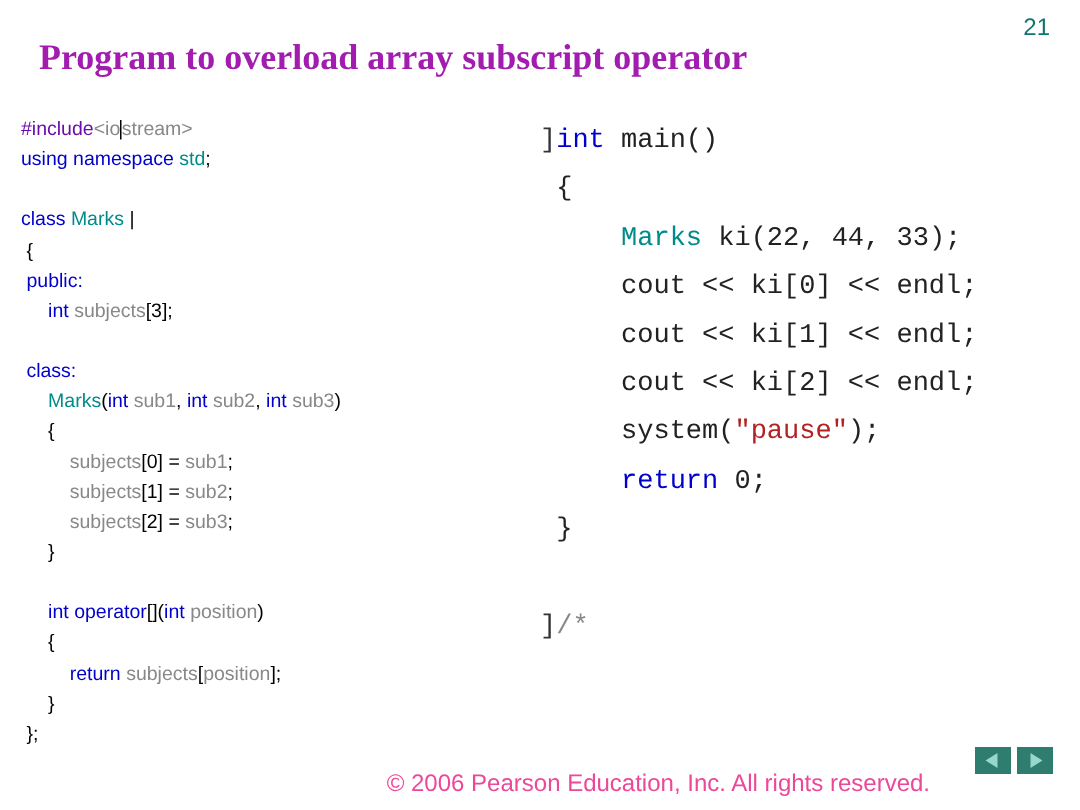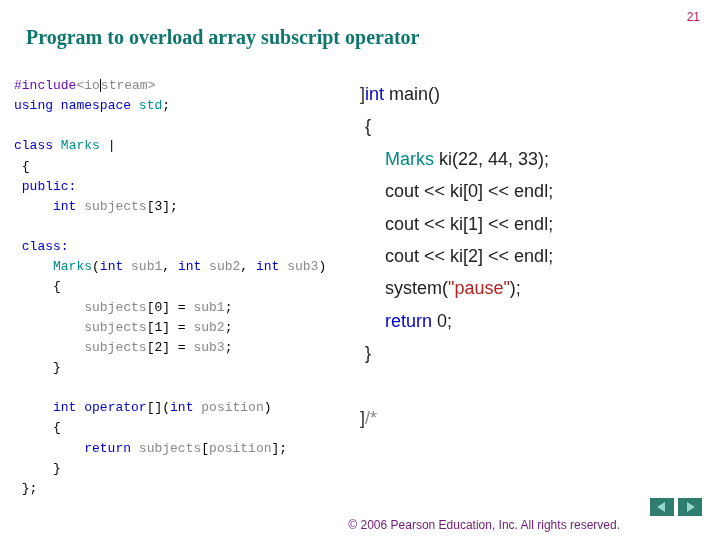--- a/index.html
+++ b/index.html
@@ -9,39 +9,39 @@
     height: 540px;
     font-family: Arial, sans-serif;
     background: #fff;
     position: relative;
     overflow: hidden;
   }
   .page-number {
     position: absolute;
     top: 10px;
     right: 20px;
-    font-size: 12px;
-    color: #be185d;
+    font-size: 16px;
+    color: #0f766e;
     text-align: center;
   }
   .title {
     position: absolute;
     top: 26px;
     left: 26px;
     font-family: "Times New Roman", serif;
-    font-size: 20px;
+    font-size: 24px;
     font-weight: bold;
-    color: #0f766e;
+    color: #a21caf;
   }
   .left-code {
     position: absolute;
     top: 76px;
     left: 14px;
     width: 330px;
-    font-family: Liberation Mono, monospace;
+    font-family: Liberation Sans, sans-serif;
     font-size: 13px;
     line-height: 1.55;
     white-space: pre;
     color: #000;
   }
   .kw-blue { color: #0000cc; }
   .kw-purple { color: #6a0dad; }
   .kw-teal { color: #008b8b; }
   .txt-grey { color: #888; }
   .brk { color: #333; }
@@ -50,34 +50,34 @@
     width: 1px;
     height: 13px;
     background: #000;
     vertical-align: middle;
   }
   .right-code {
     position: absolute;
     top: 78px;
     left: 360px;
     width: 340px;
-    font-family: Liberation Sans, sans-serif;
+    font-family: Liberation Mono, monospace;
     font-size: 18px;
     line-height: 1.8;
     white-space: pre;
     color: #222;
   }
   .str-red { color: #b22222; }
   .com-grey { color: #888; }
   .footer {
     position: absolute;
     bottom: 8px;
     right: 100px;
-    font-size: 12px;
-    color: #701a75;
+    font-size: 16px;
+    color: #ec4899;
   }
   .nav {
     position: absolute;
     bottom: 24px;
     right: 18px;
     display: flex;
     gap: 4px;
   }
   .nav-btn {
     width: 24px;

